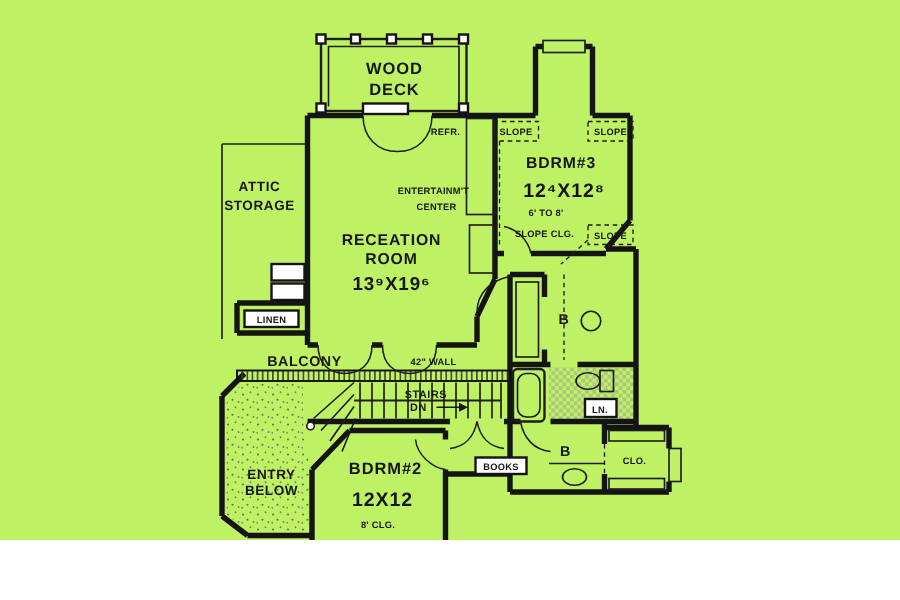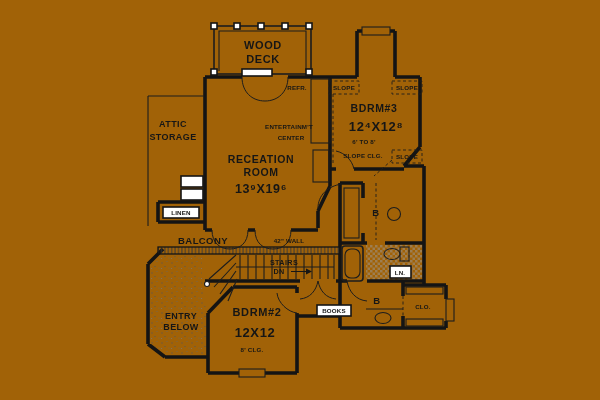--- a/index.html
+++ b/index.html
@@ -1,16 +1,16 @@
 <!DOCTYPE html>
 <html><head>
 <meta charset="utf-8">
 <style>
   html,body{margin:0;padding:0;background:#fff;}
-  .stage{position:relative;width:600px;height:400px;background:#a16207;overflow:hidden;}
+  .stage{position:relative;width:600px;height:360px;background:#bef264;overflow:hidden;}
   svg{position:absolute;left:0;top:0;}
   .t{font-family:"Liberation Sans","DejaVu Sans",sans-serif;fill:#161616;text-anchor:middle;letter-spacing:.4px;}
   .s6{font-size:6.2px;font-weight:bold;letter-spacing:.2px;}
   .s7{font-size:7.2px;font-weight:bold;}
   .s9{font-size:9px;font-weight:bold;}
   .s95{font-size:9.5px;font-weight:bold;}
   .s10{font-size:10.5px;font-weight:bold;letter-spacing:.6px;}
   .s11{font-size:11px;font-weight:bold;letter-spacing:.6px;}
   .s12{font-size:12.5px;font-weight:bold;letter-spacing:.6px;}
   .s13{font-size:13px;font-weight:bold;letter-spacing:.6px;}

